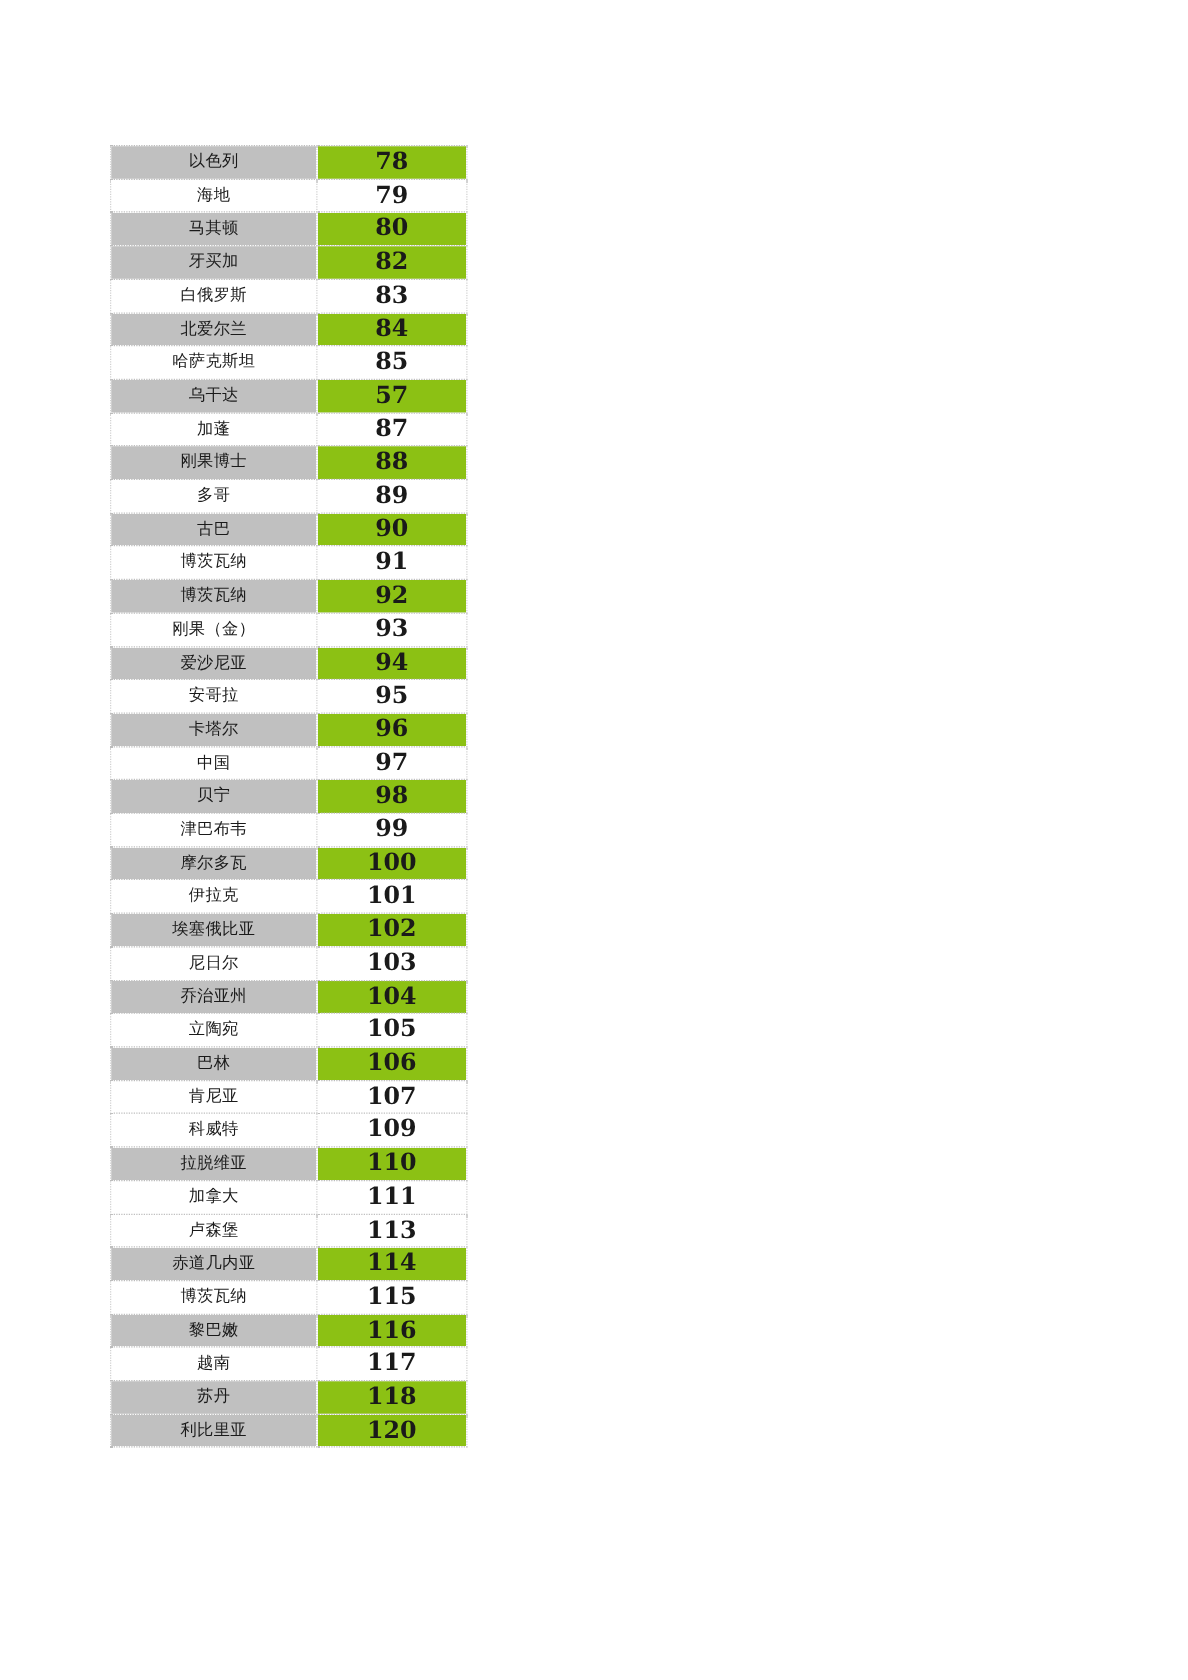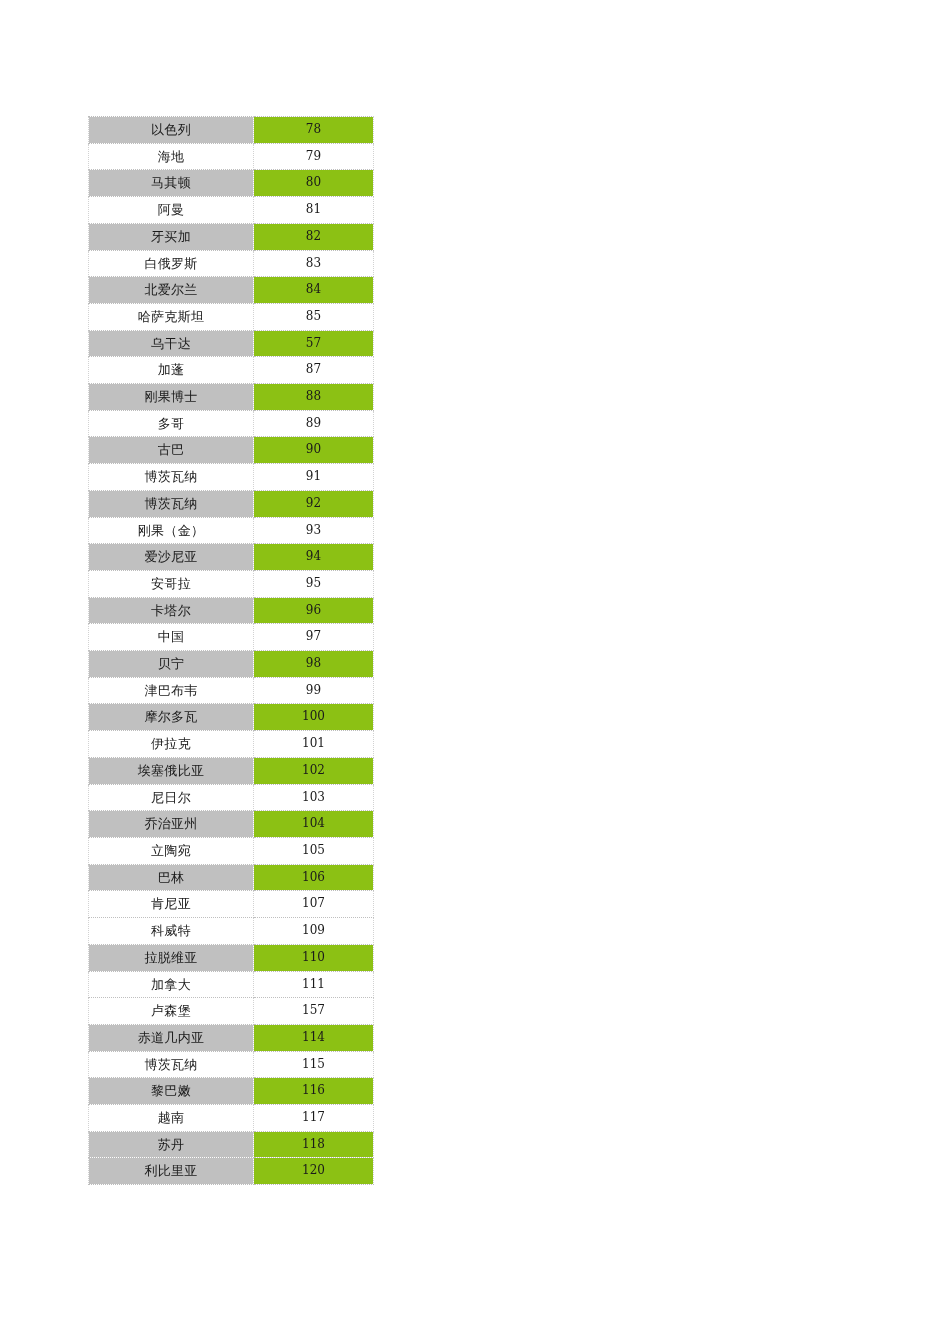--- a/index.html
+++ b/index.html
@@ -60,21 +60,22 @@
   }
 
   table.data-table td.cell-name {
     font-family: "DejaVu Sans", "Liberation Sans", sans-serif;
     font-size: 13px;
     letter-spacing: 0.3px;
   }
 
   table.data-table td.cell-value {
     font-family: "DejaVu Serif", "Liberation Serif", serif;
-    font-size: 12px;
+    font-size: 19px;
+    font-weight: bold;
   }
 
   
   tr.band-shaded td.cell-name { background: #c0c0c0; }
   tr.band-plain  td.cell-name { background: #ffffff; }
 
   tr.band-shaded td.cell-value { background: #8cc114; }
   tr.band-plain  td.cell-value { background: #ffffff; }
 
   tr.band-shaded td.cell-value,
@@ -96,24 +97,20 @@
             <td class="cell-value">78</td>
           </tr>
           <tr class="band-plain">
             <td class="cell-name">海地</td>
             <td class="cell-value">79</td>
           </tr>
           <tr class="band-shaded">
             <td class="cell-name">马其顿</td>
             <td class="cell-value">80</td>
           </tr>
-          <tr class="band-plain">
-            <td class="cell-name">阿曼</td>
-            <td class="cell-value">81</td>
-          </tr>
           <tr class="band-shaded">
             <td class="cell-name">牙买加</td>
             <td class="cell-value">82</td>
           </tr>
           <tr class="band-plain">
             <td class="cell-name">白俄罗斯</td>
             <td class="cell-value">83</td>
           </tr>
           <tr class="band-shaded">
             <td class="cell-name">北爱尔兰</td>
@@ -218,21 +215,21 @@
           <tr class="band-shaded">
             <td class="cell-name">拉脱维亚</td>
             <td class="cell-value">110</td>
           </tr>
           <tr class="band-plain">
             <td class="cell-name">加拿大</td>
             <td class="cell-value">111</td>
           </tr>
           <tr class="band-plain">
             <td class="cell-name">卢森堡</td>
-            <td class="cell-value">157</td>
+            <td class="cell-value">113</td>
           </tr>
           <tr class="band-shaded">
             <td class="cell-name">赤道几内亚</td>
             <td class="cell-value">114</td>
           </tr>
           <tr class="band-plain">
             <td class="cell-name">博茨瓦纳</td>
             <td class="cell-value">115</td>
           </tr>
           <tr class="band-shaded">

